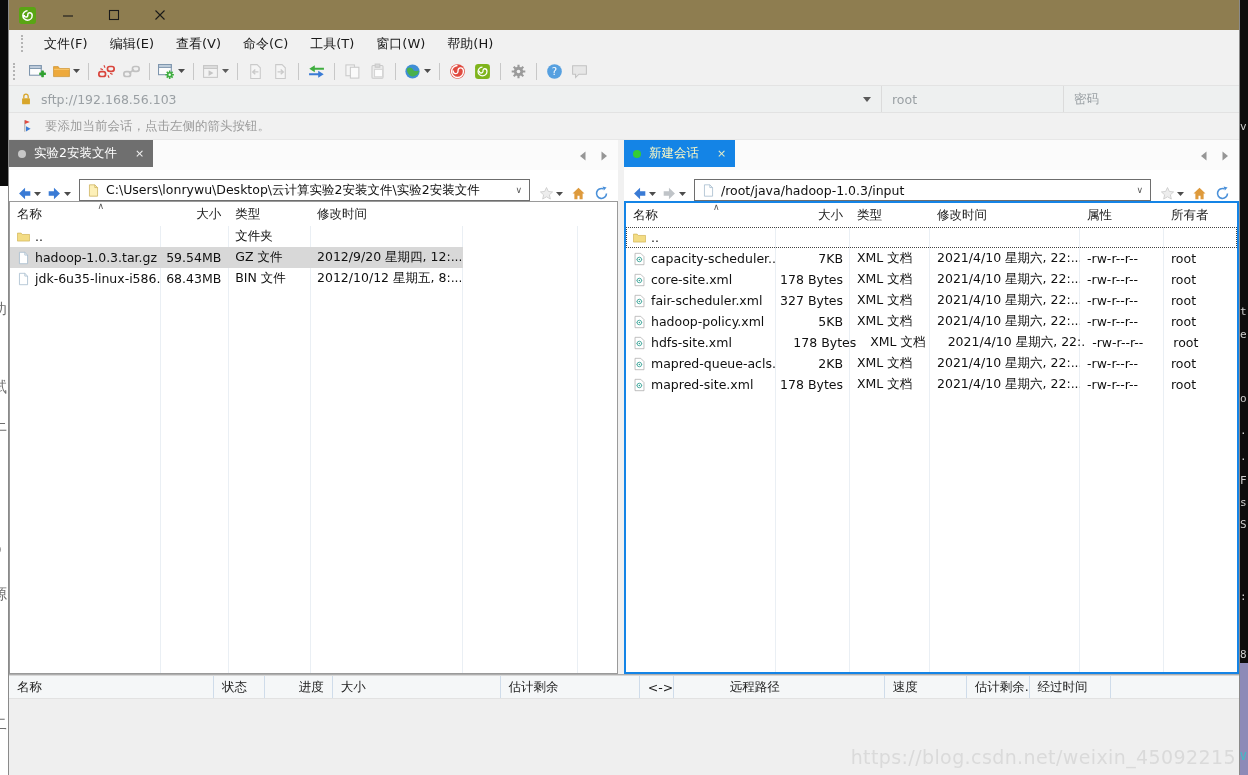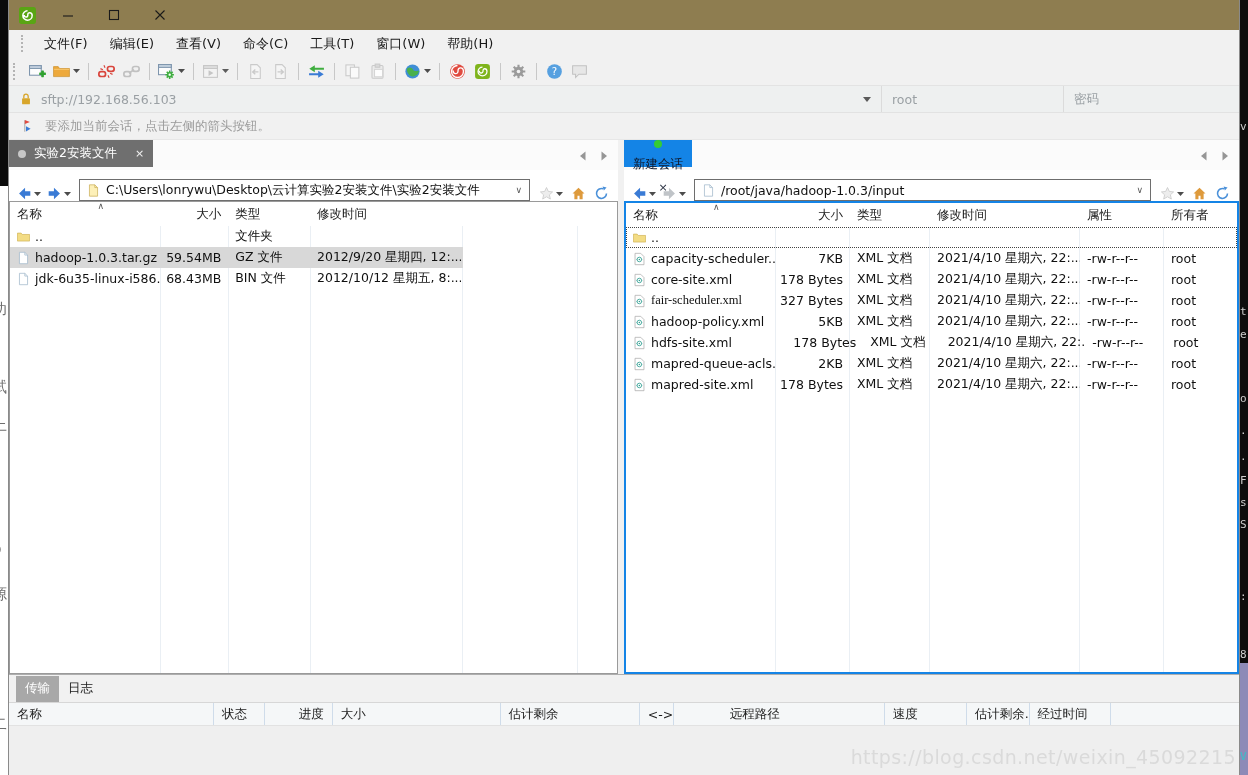--- a/index.html
+++ b/index.html
@@ -50,21 +50,21 @@
 
   .panes{position:absolute;left:0;top:140px;width:1230px;height:534px;display:flex;background:#f1f1f1;}
   .pane{display:flex;flex-direction:column;height:534px;}
   .pane.left{width:609px;}
   .pane-gap{width:6px;background:#f1f1f1;flex:none;}
   .pane.right{width:615px;}
 
   .tabstrip{height:30px;background:#fbfbfb;position:relative;display:flex;align-items:flex-start;}
   .stab{height:27px;display:flex;align-items:center;padding:0 9px;gap:8px;font-size:12.5px;white-space:nowrap;}
   .stab.gray{background:#6f6f6f;color:#fff;}
-  .stab.blue{background:#1484e6;color:#0f172a;flex-direction:column;}
+  .stab.blue{background:#1484e6;color:#fef9c3;}
   .stab .dot{width:8px;height:8px;border-radius:50%;flex:none;}
   .stab .closex{margin-left:10px;font-size:11px;opacity:.9;}
   .navarrows{position:absolute;right:10px;top:9px;display:flex;gap:15px;}
   .navarrows svg{width:7px;height:10px;}
 
   .pathbar{height:31px;background:#fff;display:flex;align-items:flex-end;padding:0 5px;}
   .nav-btn{display:flex;align-items:center;gap:2px;padding:0 3px;flex:none;}
   .nav-btn svg.ar{width:15px;height:15px;}
   .nav-btn svg.car{width:7px;height:4px;}
   .path-input{flex:1;height:22px;margin:0 5px;border:1px solid #6e6e6e;background:#fff;
@@ -565,21 +565,21 @@
                 </svg>
                 <span>core-site.xml</span>
               </div>
               <div class="fl-cell r" style="width: 74px;">178 Bytes</div>
               <div class="fl-cell" style="width: 80px;">XML 文档</div>
               <div class="fl-cell" style="width: 150px;">2021/4/10 星期六, 22:...</div>
               <div class="fl-cell" style="width: 84px;">-rw-r--r--</div>
               <div class="fl-cell" style="width: 73px;">root</div>
             </div>
             <div class="flrow">
-              <div class="fl-cell" style="width: 150px; font-family: Liberation Serif, serif;">
+              <div class="fl-cell" style="width: 150px;">
                 <svg viewBox="0 0 16 16">
                   <path d="M2.5 1h7l4 4v10h-11z" fill="#fff" stroke="#a9a9a9" stroke-width=".9"></path>
                   <circle cx="7.8" cy="8.6" r="2.8" fill="none" stroke="#2a9d8f" stroke-width="1"></circle>
                   <circle cx="7.8" cy="8.6" r=".9" fill="#2a9d8f"></circle>
                   <path d="M4.3 8.6h1M10.3 8.6h1" stroke="#2a9d8f" stroke-width=".8"></path>
                 </svg>
                 <span>fair-scheduler.xml</span>
               </div>
               <div class="fl-cell r" style="width: 74px;">327 Bytes</div>
               <div class="fl-cell" style="width: 80px;">XML 文档</div>
@@ -649,24 +649,20 @@
               <div class="fl-cell" style="width: 80px;">XML 文档</div>
               <div class="fl-cell" style="width: 150px;">2021/4/10 星期六, 22:...</div>
               <div class="fl-cell" style="width: 84px;">-rw-r--r--</div>
               <div class="fl-cell" style="width: 73px;">root</div>
             </div>
           </div>
         </div>
     </div>
 
     <div class="transfer">
-      <div class="ttabs" id="transferTabs">
-          <div class="ttab sel">传输</div>
-          <div class="ttab">日志</div>
-        </div>
       <div class="theader" id="transferHeader">
           <div class="th-cell" style="width: 214px;">名称</div>
           <div class="th-cell" style="width: 53px;">状态</div>
           <div class="th-cell r" style="width: 70px;">进度</div>
           <div class="th-cell" style="width: 175px;">大小</div>
           <div class="th-cell" style="width: 145px;">估计剩余</div>
           <div class="th-cell" style="width: 35px;">&lt;-&gt;</div>
           <div class="th-cell" style="width: 170px; margin-left: 48px;">远程路径</div>
           <div class="th-cell" style="width: 85px;">速度</div>
           <div class="th-cell" style="width: 65px;">估计剩余...</div>

